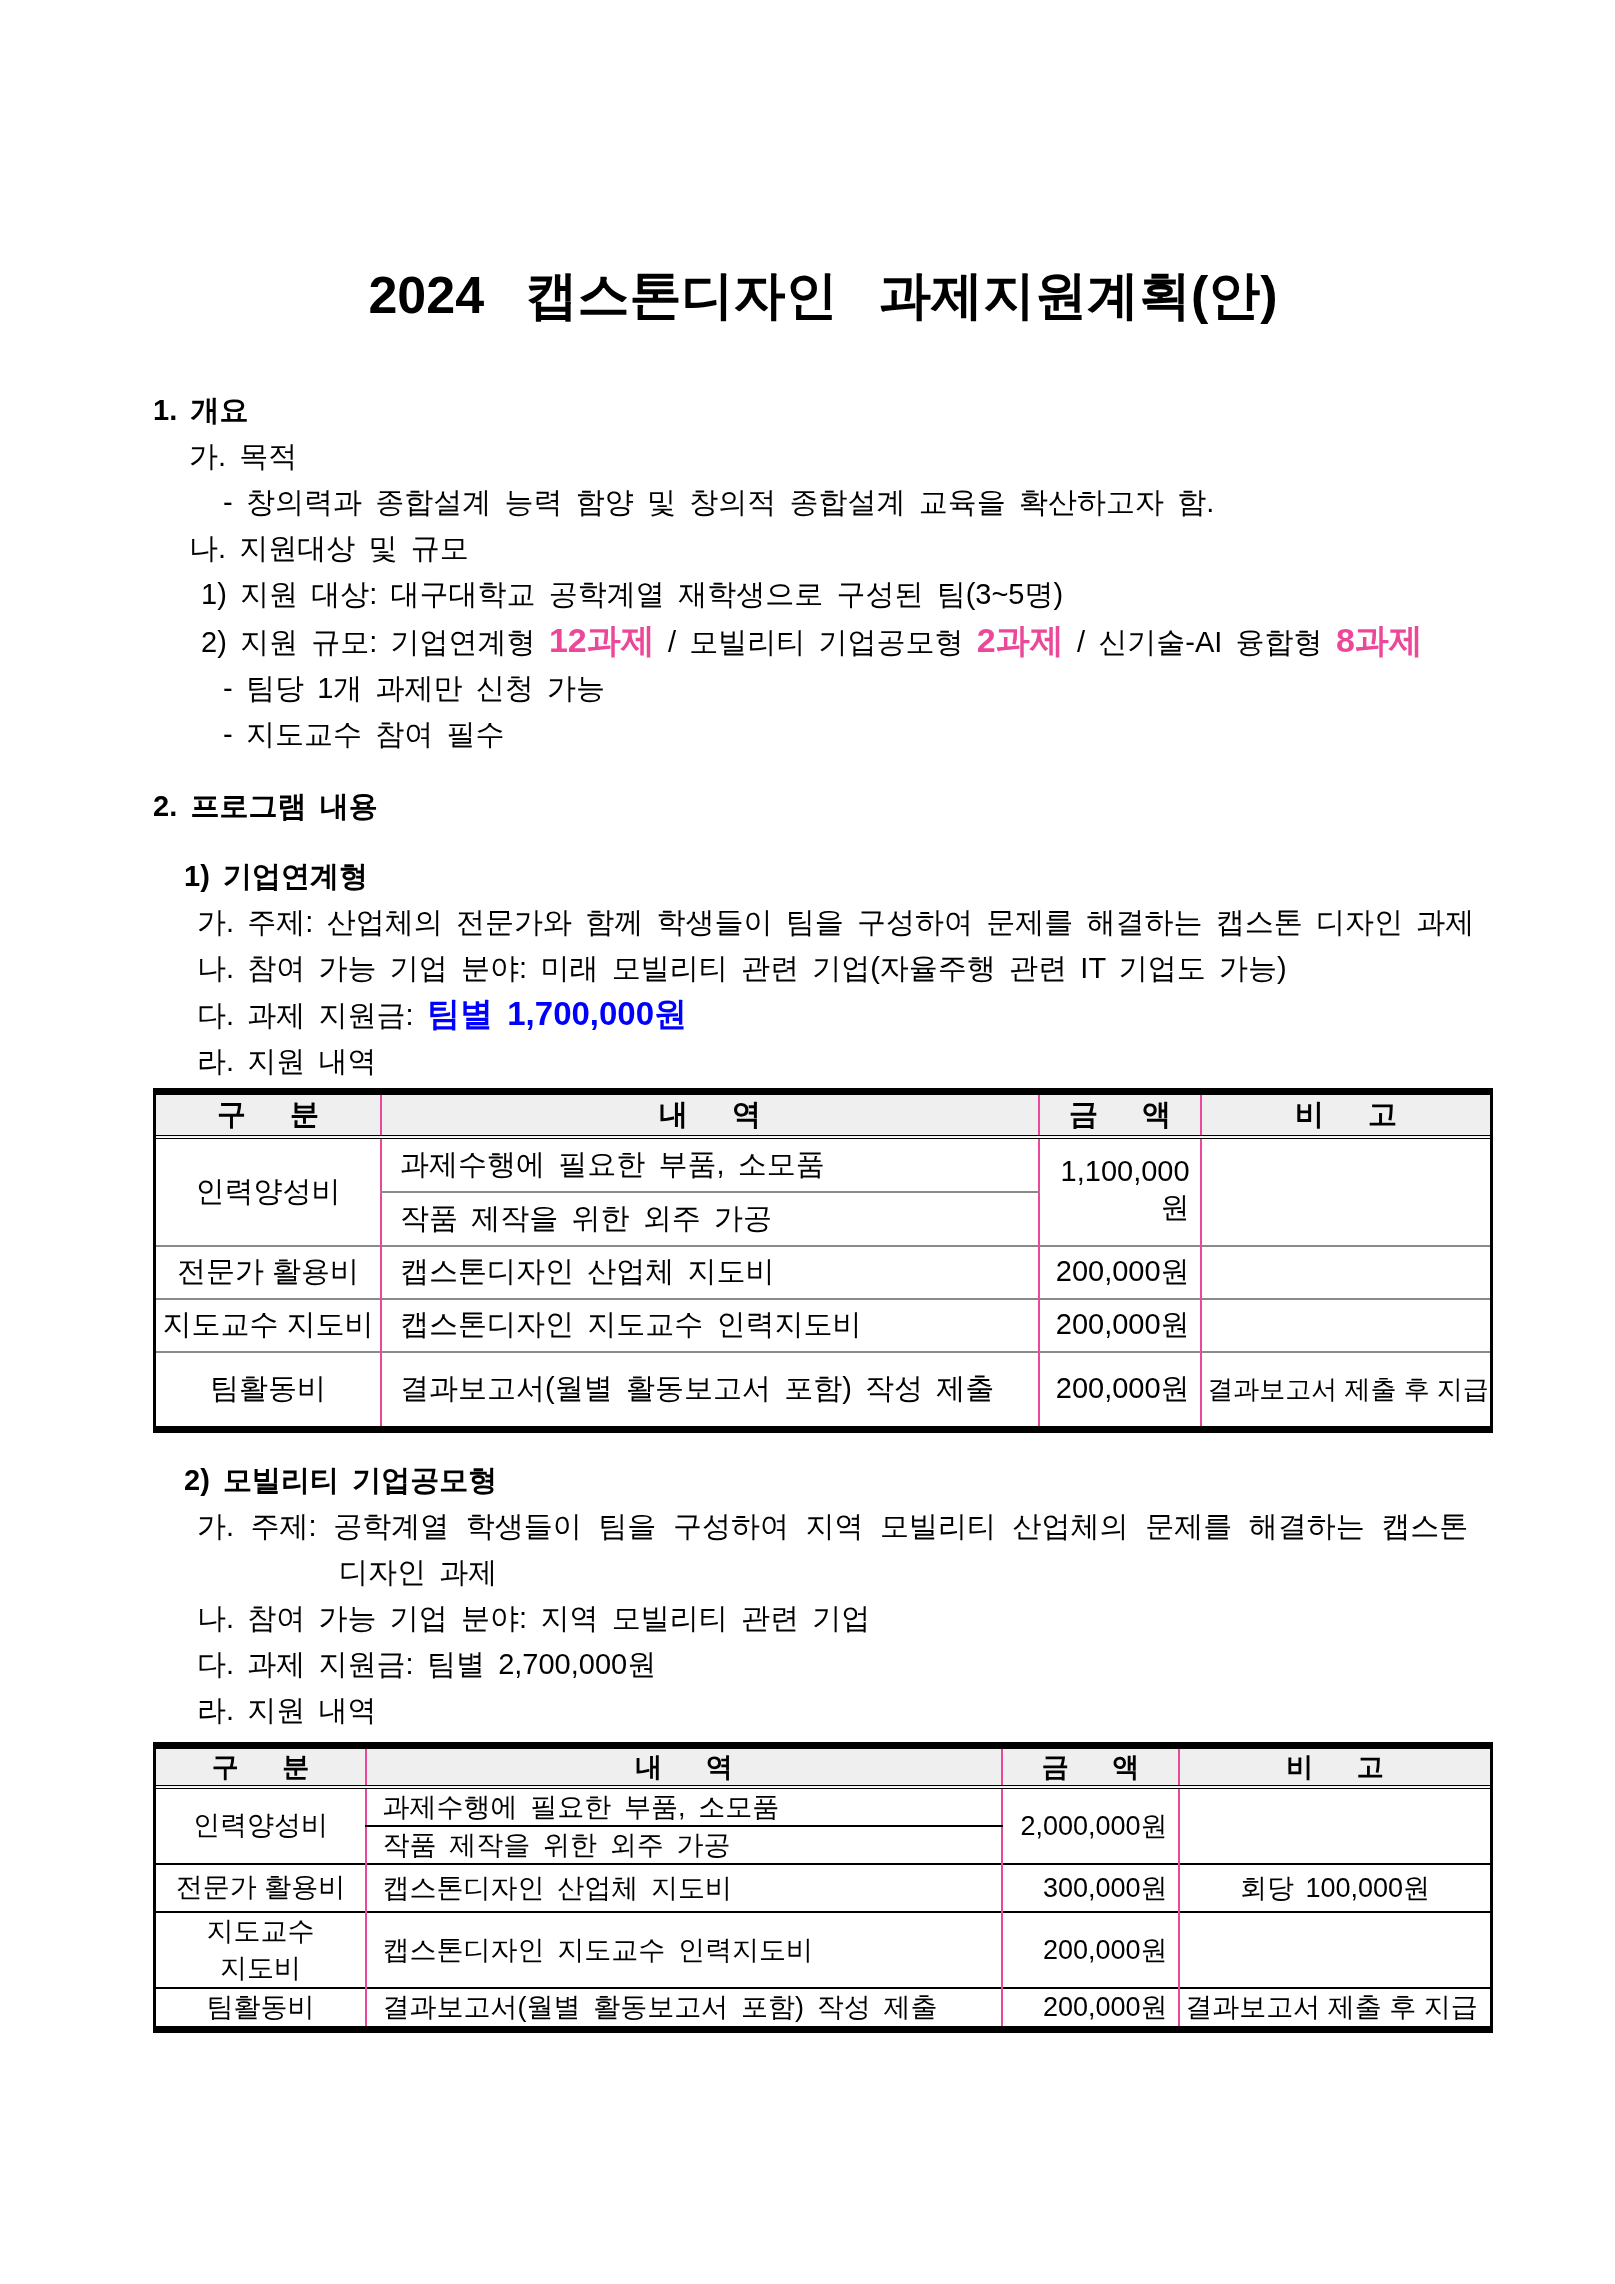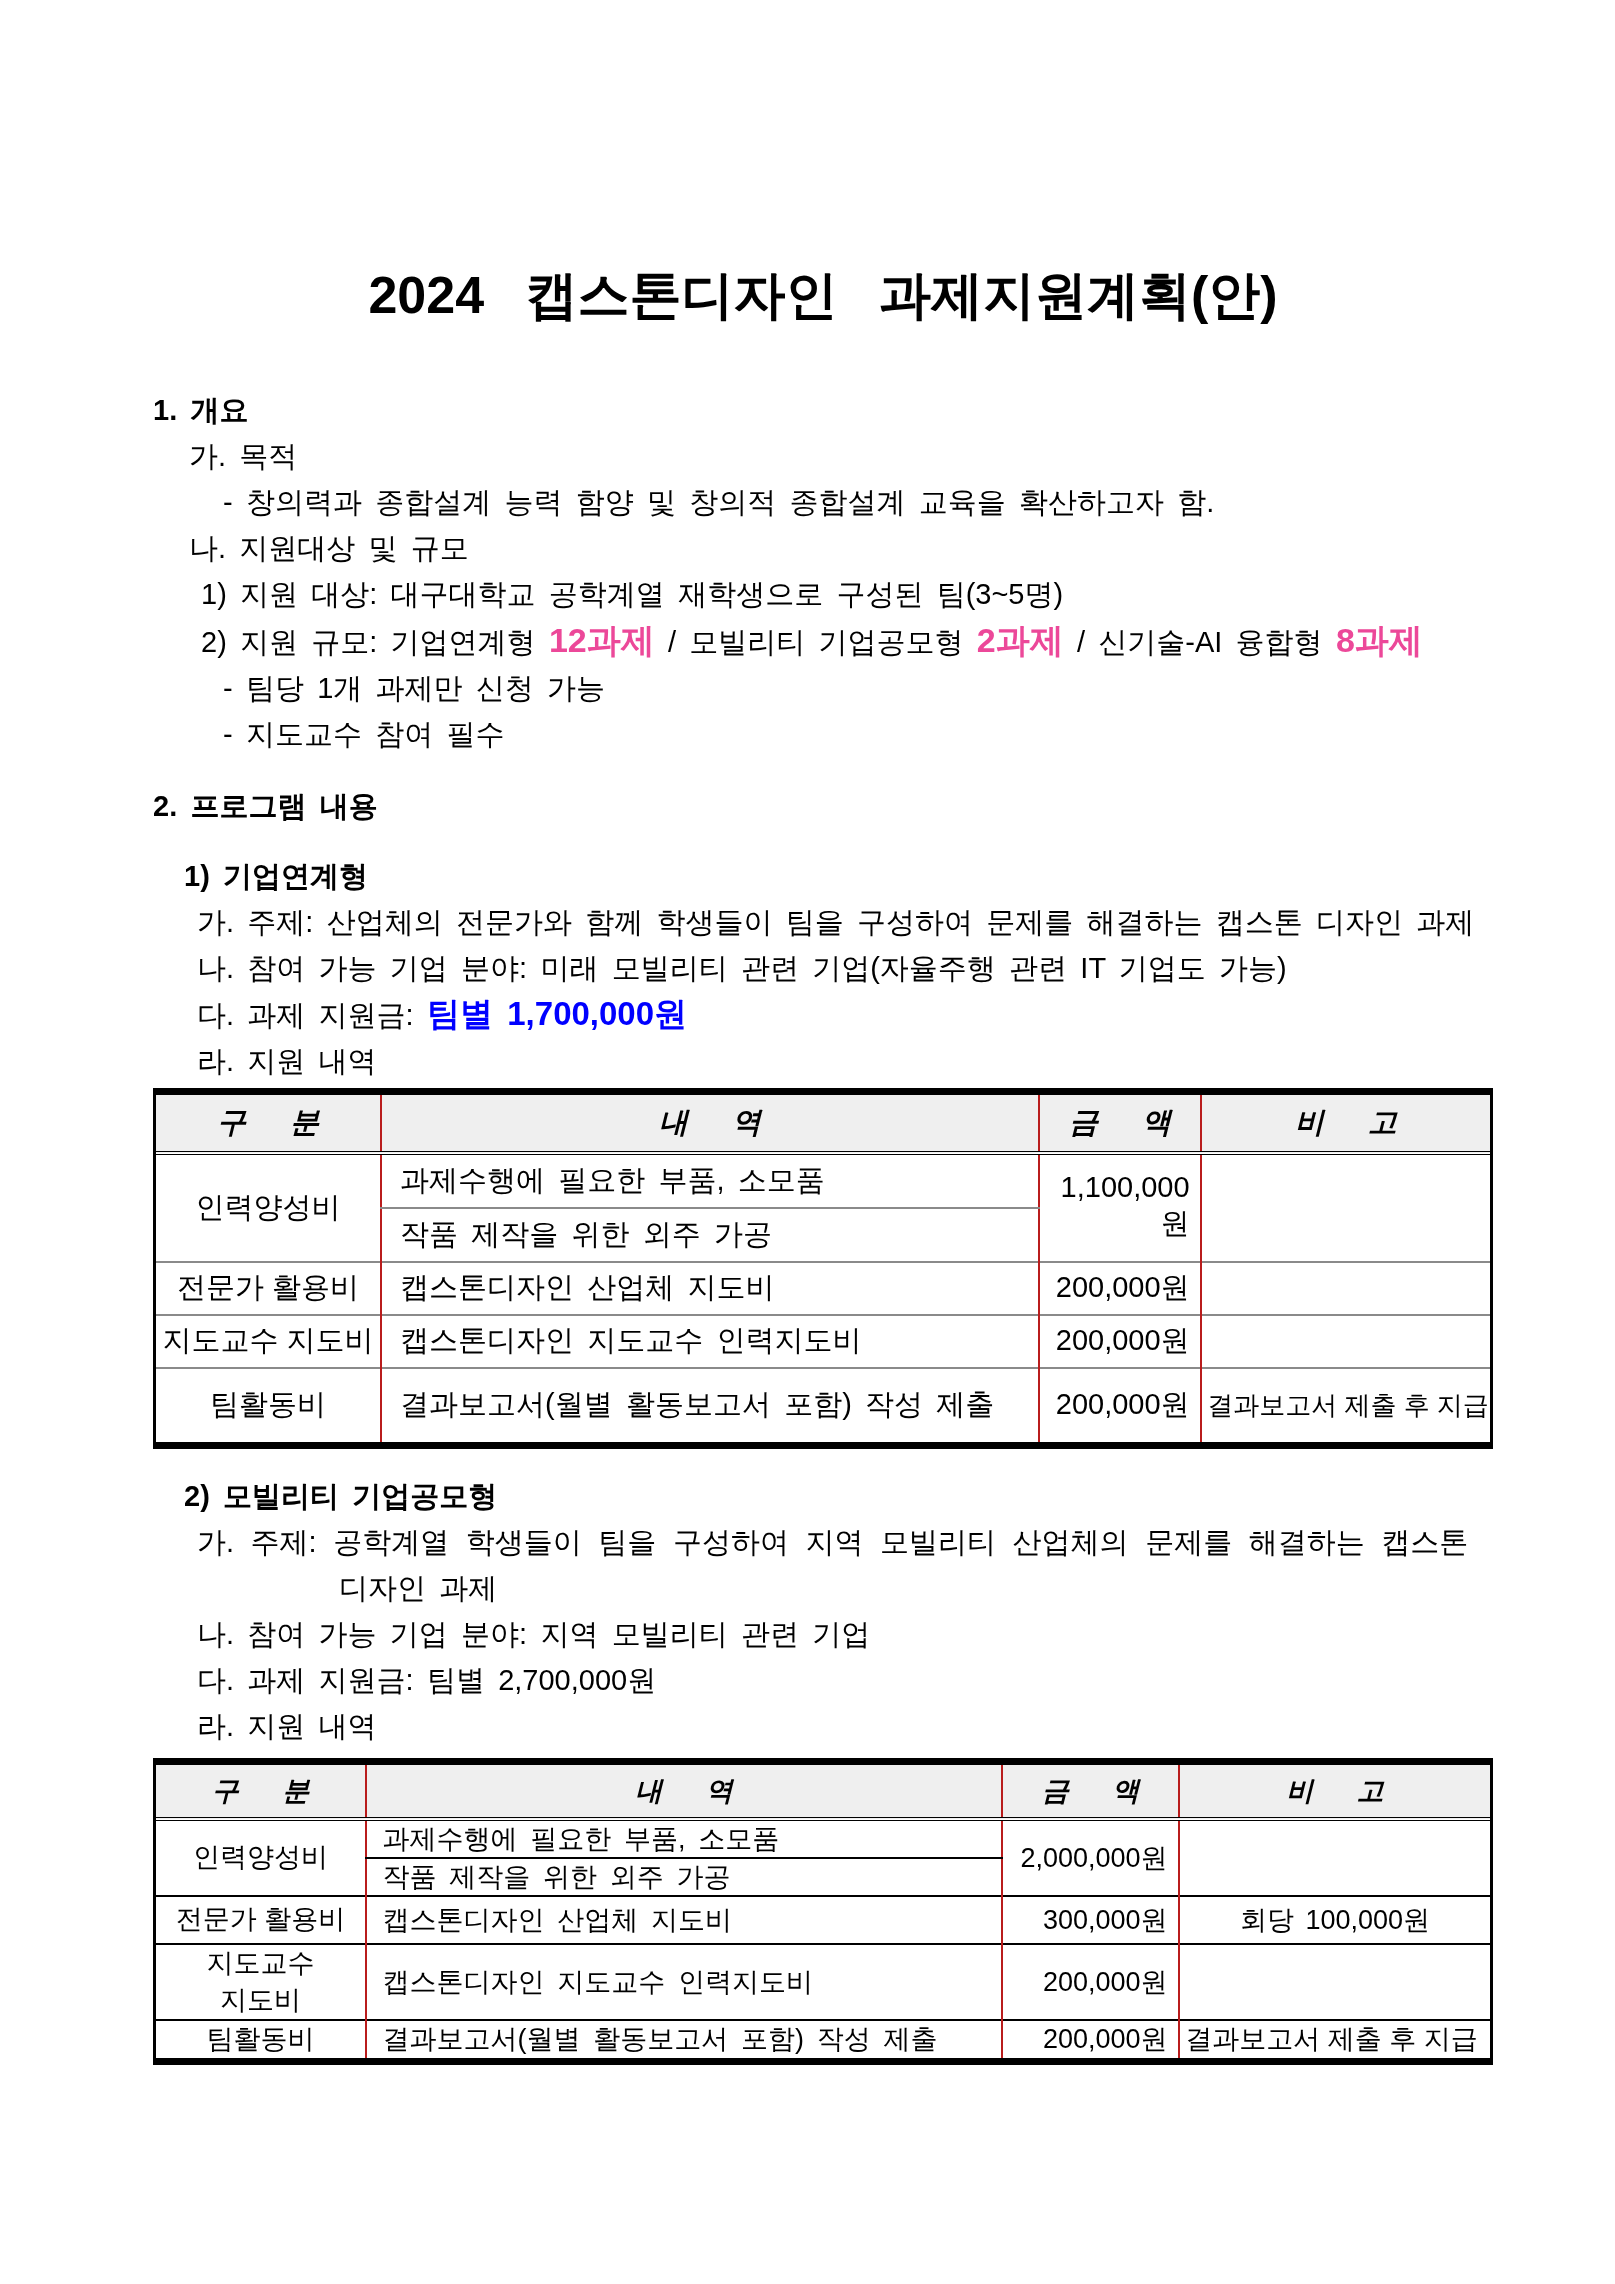--- a/index.html
+++ b/index.html
@@ -32,24 +32,24 @@
 
   .red  { color:#ec4899; font-weight:700; font-size:34px; }
   .blue { color:#0000ff; font-weight:700; font-size:33px; }
 
   .tbl-wrap { border:7.8px solid #000; border-left-width:3.9px; border-right-width:3.9px; }
   .tw1 { margin-top:3.9px; }
   .tw2 { margin-top:9px; }
   table.tbl { width:100%; border-collapse:collapse; table-layout:fixed; }
   .tbl th {
     background:#efefef; font-weight:700; font-size:29px; 
-    word-spacing:36px; border-bottom:4.6px double #000; padding:8px;font-style:italic;
+    word-spacing:36px; border-bottom:4.6px double #000; padding:0;
   }
   .tbl td { padding:0; vertical-align:middle; }
-  .bl { border-left:2px solid #b91c1c; }
+  .bl { border-left:2px solid #ec4899; }
 
   .cat   { text-align:center; font-size:29px; }
   .det   { text-align:left; padding:0 6.5px 0 18px !important; font-size:29px;
            word-spacing:5.2px; white-space:nowrap; overflow:hidden; }
   .amt   { text-align:right; padding-right:10.4px !important; font-size:29px; }
   .noteL { text-align:left; padding-left:5.2px !important; font-size:26px;
            white-space:nowrap; overflow:hidden; }
   .noteC { text-align:center; font-size:27px; word-spacing:3.9px;margin-top:41px; }
 
   

